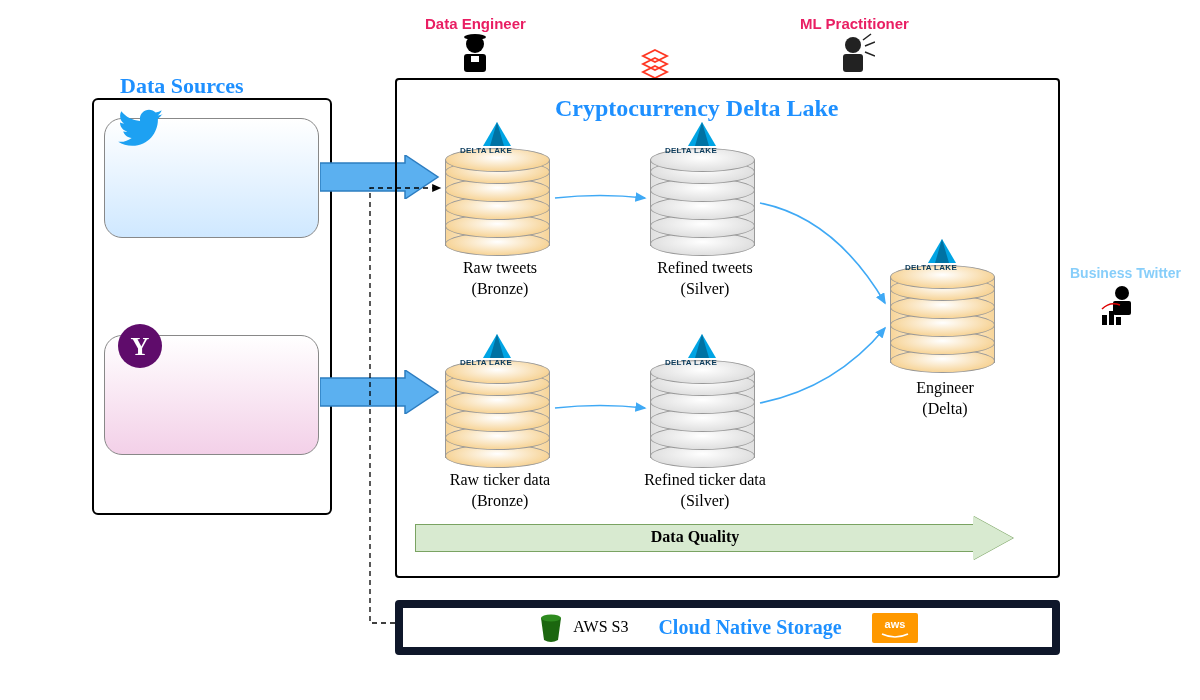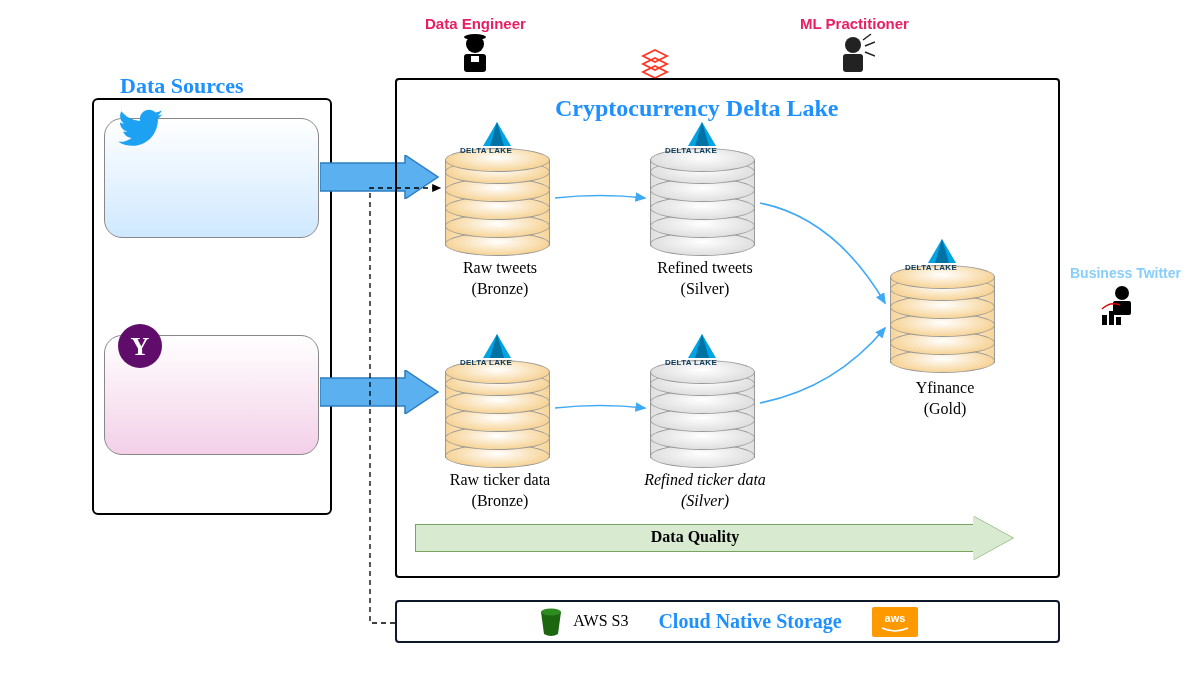--- a/index.html
+++ b/index.html
@@ -17,21 +17,21 @@
   .source-card { position: absolute; width: 215px; height: 120px; border: 1.5px solid #888; border-radius: 18px; }
   .source-twitter { left: 104px; top: 118px; background: linear-gradient(180deg,#ffffff 0%,#cfe8ff 100%); }
   .source-yahoo { left: 104px; top: 335px; background: linear-gradient(180deg,#ffffff 0%,#f3d0e8 100%); }
   .source-card .icon-wrap { position: absolute; left: 10px; top: -15px; width: 50px; height: 50px; }
   .source-card .txt { position: absolute; left: 0; right: 0; top: 45px; text-align: center; font-size: 16px; }
 
   
   .lake-box { position: absolute; left: 395px; top: 78px; width: 665px; height: 500px; border: 2px solid #000; border-radius: 4px; }
 
   
-  .cloud-box { position: absolute; left: 395px; top: 600px; width: 665px; height: 43px; border: 2px solid #0f172a; border-radius: 4px; display: flex; align-items: center; justify-content: center; gap: 30px; }
+  .cloud-box { position: absolute; left: 395px; top: 600px; width: 665px; height: 55px; border: 8px solid #0f172a; border-radius: 4px; display: flex; align-items: center; justify-content: center; gap: 30px; }
 
   
   .dbstack { position: absolute; width: 82px; height: 115px; }
   .dbstack .disc { position: absolute; left: 0; width: 105px; height: 24px; border-radius: 50%; border: 1px solid #999; }
   .dbstack .body { position: absolute; left: 0; width: 105px; border-left: 1px solid #999; border-right: 1px solid #999; }
   .db-bronze .disc { background: radial-gradient(ellipse at 50% 40%, #fff 0%, #f7d59a 70%, #e8b866 100%); }
   .db-bronze .body { background: linear-gradient(90deg,#f7d59a,#fff,#f7d59a); }
   .db-silver .disc { background: radial-gradient(ellipse at 50% 40%, #fff 0%, #e0e0e0 70%, #c8c8c8 100%); }
   .db-silver .body { background: linear-gradient(90deg,#e0e0e0,#fff,#e0e0e0); }
   .db-gold .disc { background: radial-gradient(ellipse at 50% 40%, #fff 0%, #f7d59a 70%, #e8b866 100%); }
@@ -165,37 +165,37 @@
     <div class="disc" style="top:48px;"></div>
     <div class="disc" style="top:30px;"></div>
     <div class="disc" style="top:12px;"></div>
     <div class="disc" style="top:0;"></div>
   <svg class="dlogo" viewBox="0 0 36 30">
       <path d="M18 2 L32 26 L4 26 Z" fill="#00a4e4"></path>
       <path d="M18 2 L25 26 L11 26 Z" fill="#0072a3"></path>
     </svg>
   <div class="dltext">DELTA LAKE</div>
 </div>
-<div class="label caption" style="left:630px; top:470px; width:150px;font-style:italic;"><span>Refined ticker data</span><br><span>(Silver)</span></div>
+<div class="label caption" style="left:630px; top:470px; width:150px;"><span>Refined ticker data</span><br><span>(Silver)</span></div>
 
 <div class="dbstack db-gold" style="left:890px; top:265px;">
   <div class="body" style="top:12px; height:86px;"></div>
   <div class="disc" style="top:84px;"></div>
     <div class="disc" style="top:66px;"></div>
     <div class="disc" style="top:48px;"></div>
     <div class="disc" style="top:30px;"></div>
     <div class="disc" style="top:12px;"></div>
     <div class="disc" style="top:0;"></div>
   <svg class="dlogo" viewBox="0 0 36 30">
       <path d="M18 2 L32 26 L4 26 Z" fill="#00a4e4"></path>
       <path d="M18 2 L25 26 L11 26 Z" fill="#0072a3"></path>
     </svg>
   <div class="dltext">DELTA LAKE</div>
 </div>
-<div class="label caption" style="left:885px; top:378px; width:120px;"><span>Yfinance</span><br><span>(Gold)</span></div>
+<div class="label caption" style="left:885px; top:378px; width:120px;"><span>Engineer</span><br><span>(Delta)</span></div>
 
 <div class="label title-lightblue" style="left:1070px; top:265px;">Business Twitter</div>
 <div class="persona" style="left:1100px; top:283px;">
   <svg viewBox="0 0 40 45">
       <circle cx="22" cy="10" r="7" fill="#000"></circle>
       <rect x="13" y="18" width="18" height="14" rx="2" fill="#000"></rect>
       <rect x="2" y="32" width="5" height="10" fill="#000"></rect>
       <rect x="9" y="28" width="5" height="14" fill="#000"></rect>
       <rect x="16" y="34" width="5" height="8" fill="#000"></rect>
       <path d="M2 26 Q10 18 20 22" stroke="#d00" stroke-width="1.5" fill="none"></path>

